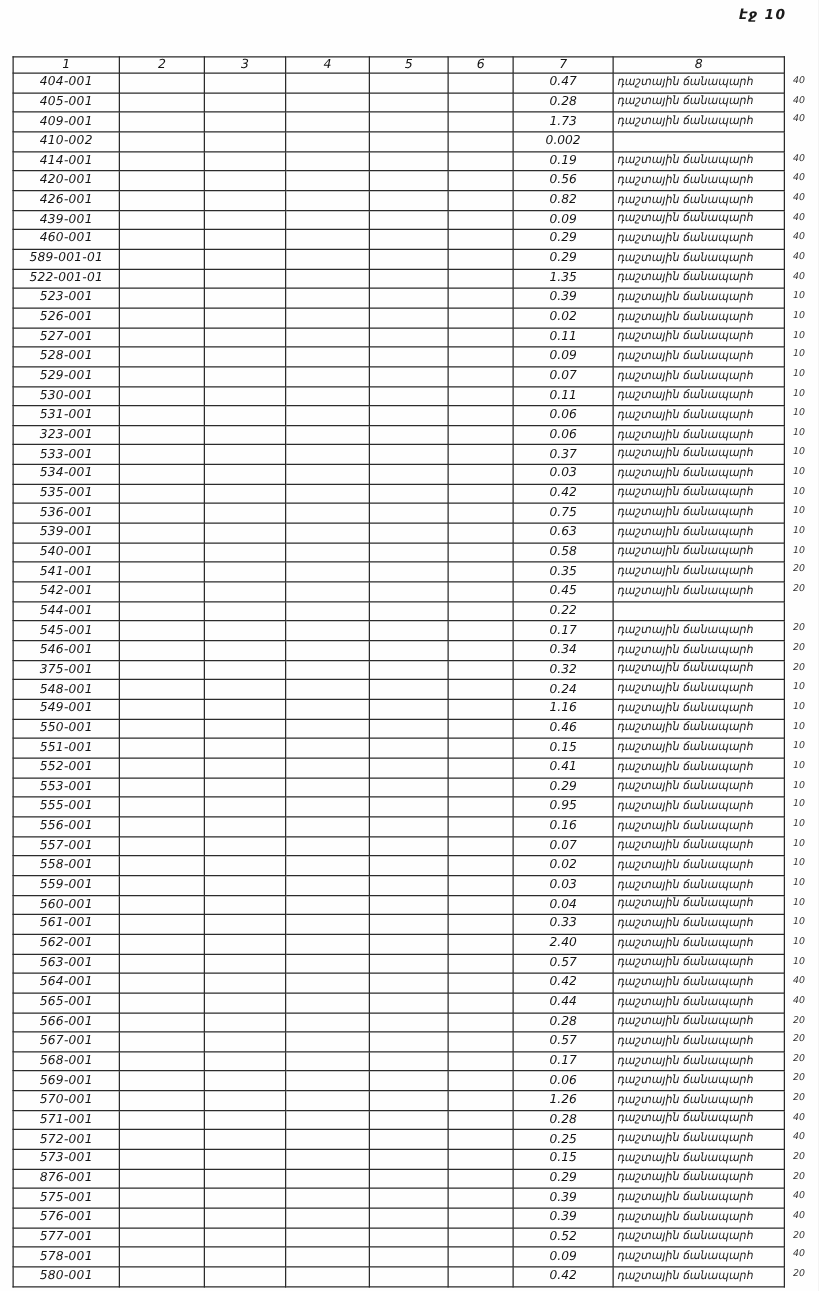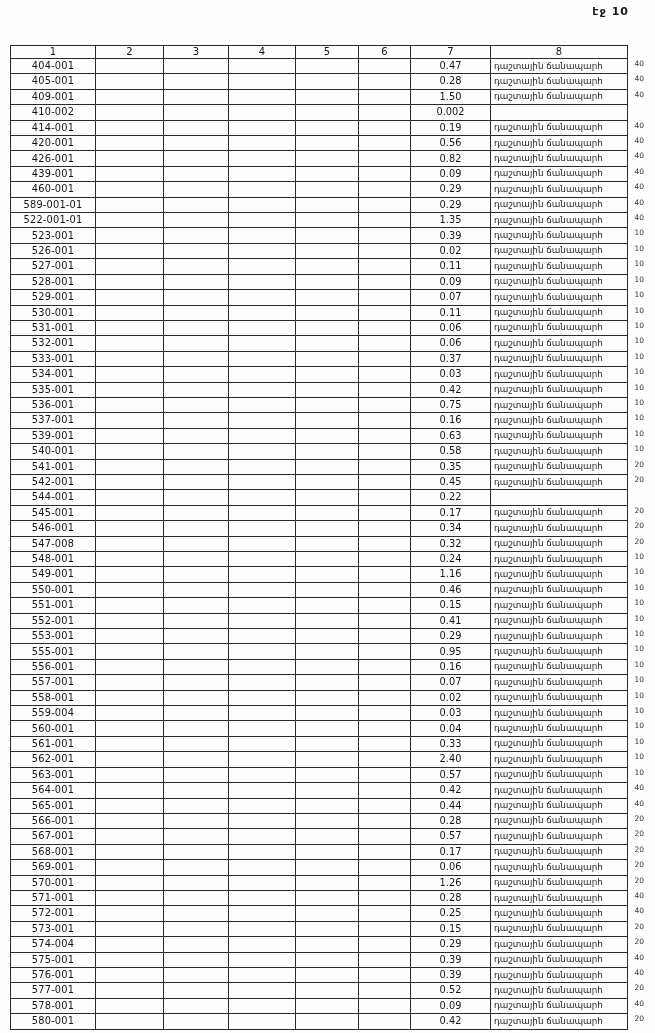--- a/index.html
+++ b/index.html
@@ -4,20 +4,21 @@
 <style>
   html,body{margin:0;padding:0;background:#e8e8e8;}
   .sheet{
     position:relative;
     width:655px;height:1033px;
     background:#fefefe;
     font-family:"DejaVu Sans", sans-serif;
     color:#141414;
     overflow:hidden;
     margin:0 auto;
+    font-style:italic;
   }
   .page-num{
     position:absolute;
     top:5px;right:26px;
     font-size:11px;
     font-weight:bold;
     letter-spacing:1px;
     color:#1a1a1a;
   }
   table.grid{
@@ -108,21 +109,21 @@
       </td>
     </tr>
 
     <tr>
       <td class="c1">409-001</td>
       <td></td>
       <td></td>
       <td></td>
       <td></td>
       <td></td>
-      <td class="c7">1.50</td>
+      <td class="c7">1.73</td>
       <td class="c8">
         <span class="road">դաշտային ճանապարհ</span>
         <span class="note">40</span>
       </td>
     </tr>
 
     <tr>
       <td class="c1">410-002</td>
       <td></td>
       <td></td>
@@ -327,21 +328,21 @@
       <td></td>
       <td></td>
       <td class="c7">0.06</td>
       <td class="c8">
         <span class="road">դաշտային ճանապարհ</span>
         <span class="note">10</span>
       </td>
     </tr>
 
     <tr>
-      <td class="c1">532-001</td>
+      <td class="c1">323-001</td>
       <td></td>
       <td></td>
       <td></td>
       <td></td>
       <td></td>
       <td class="c7">0.06</td>
       <td class="c8">
         <span class="road">դաշտային ճանապարհ</span>
         <span class="note">10</span>
       </td>
@@ -396,33 +397,20 @@
       <td></td>
       <td></td>
       <td></td>
       <td class="c7">0.75</td>
       <td class="c8">
         <span class="road">դաշտային ճանապարհ</span>
         <span class="note">10</span>
       </td>
     </tr>
 
-    <tr>
-      <td class="c1">537-001</td>
-      <td></td>
-      <td></td>
-      <td></td>
-      <td></td>
-      <td></td>
-      <td class="c7">0.16</td>
-      <td class="c8">
-        <span class="road">դաշտային ճանապարհ</span>
-        <span class="note">10</span>
-      </td>
-    </tr>
 
     <tr>
       <td class="c1">539-001</td>
       <td></td>
       <td></td>
       <td></td>
       <td></td>
       <td></td>
       <td class="c7">0.63</td>
       <td class="c8">
@@ -509,21 +497,21 @@
       <td></td>
       <td></td>
       <td class="c7">0.34</td>
       <td class="c8">
         <span class="road">դաշտային ճանապարհ</span>
         <span class="note">20</span>
       </td>
     </tr>
 
     <tr>
-      <td class="c1">547-008</td>
+      <td class="c1">375-001</td>
       <td></td>
       <td></td>
       <td></td>
       <td></td>
       <td></td>
       <td class="c7">0.32</td>
       <td class="c8">
         <span class="road">դաշտային ճանապարհ</span>
         <span class="note">20</span>
       </td>
@@ -664,21 +652,21 @@
       <td></td>
       <td></td>
       <td class="c7">0.02</td>
       <td class="c8">
         <span class="road">դաշտային ճանապարհ</span>
         <span class="note">10</span>
       </td>
     </tr>
 
     <tr>
-      <td class="c1">559-004</td>
+      <td class="c1">559-001</td>
       <td></td>
       <td></td>
       <td></td>
       <td></td>
       <td></td>
       <td class="c7">0.03</td>
       <td class="c8">
         <span class="road">դաշտային ճանապարհ</span>
         <span class="note">10</span>
       </td>
@@ -874,21 +862,21 @@
       <td></td>
       <td></td>
       <td class="c7">0.15</td>
       <td class="c8">
         <span class="road">դաշտային ճանապարհ</span>
         <span class="note">20</span>
       </td>
     </tr>
 
     <tr>
-      <td class="c1">574-004</td>
+      <td class="c1">876-001</td>
       <td></td>
       <td></td>
       <td></td>
       <td></td>
       <td></td>
       <td class="c7">0.29</td>
       <td class="c8">
         <span class="road">դաշտային ճանապարհ</span>
         <span class="note">20</span>
       </td>

